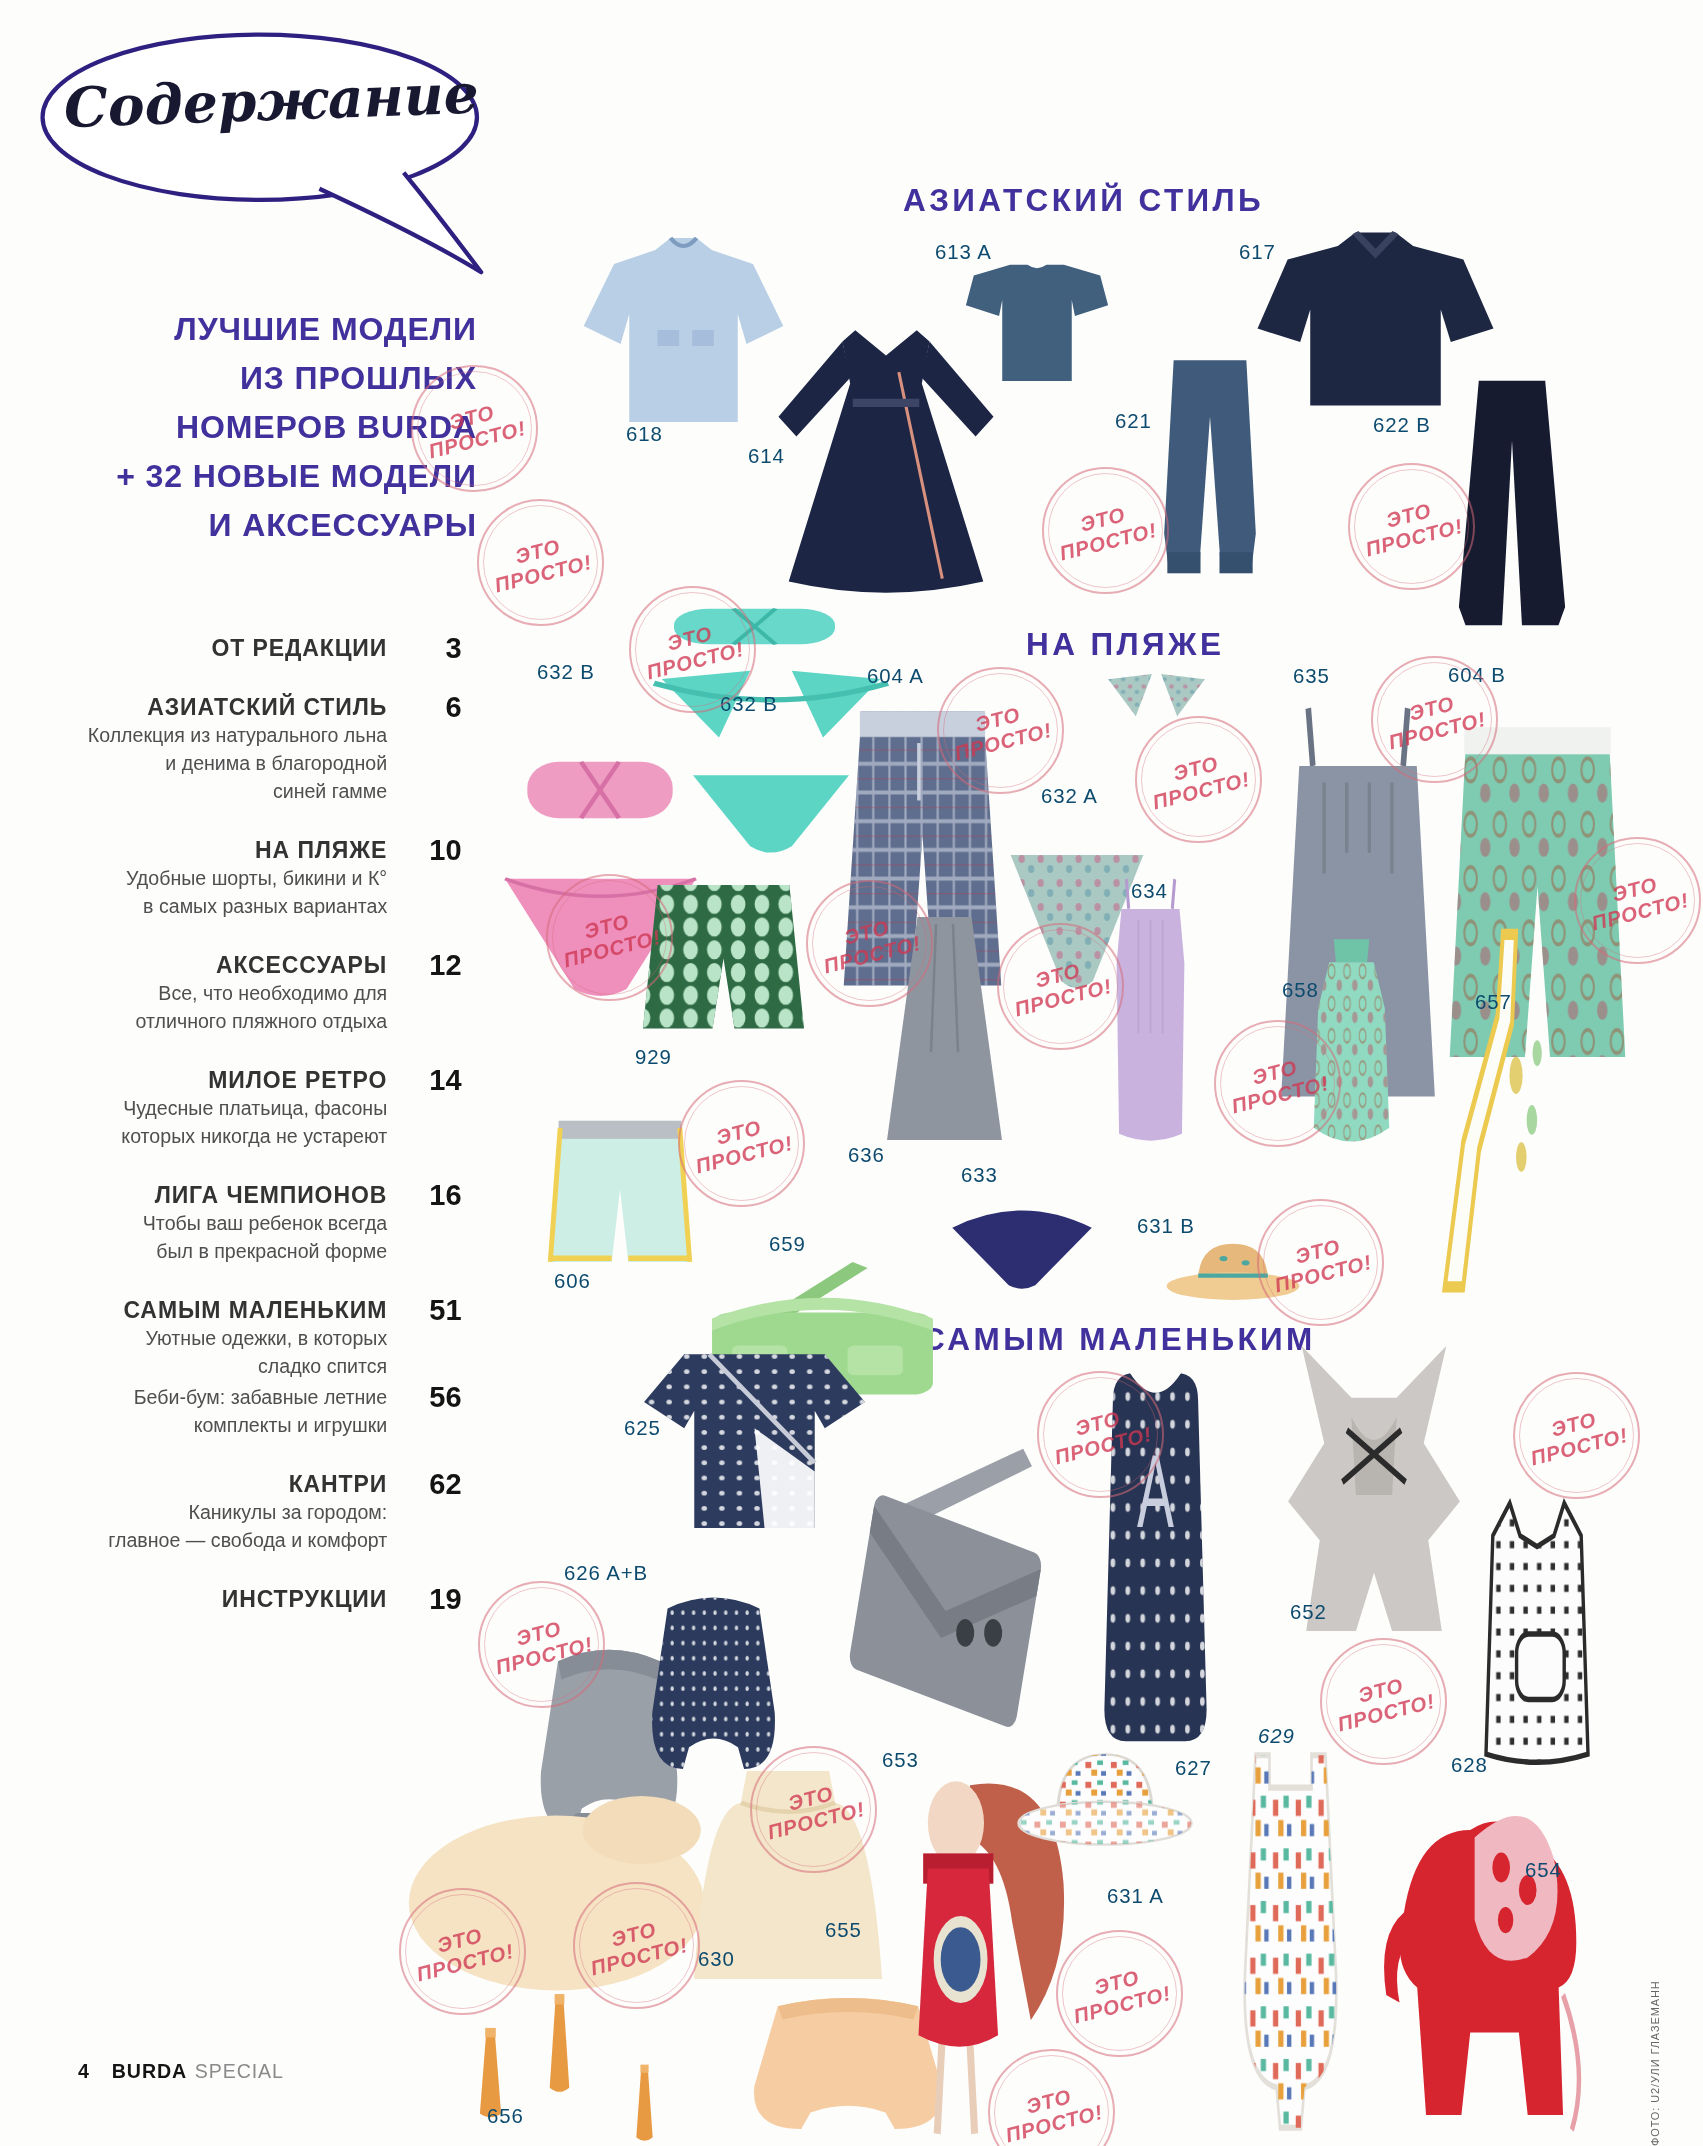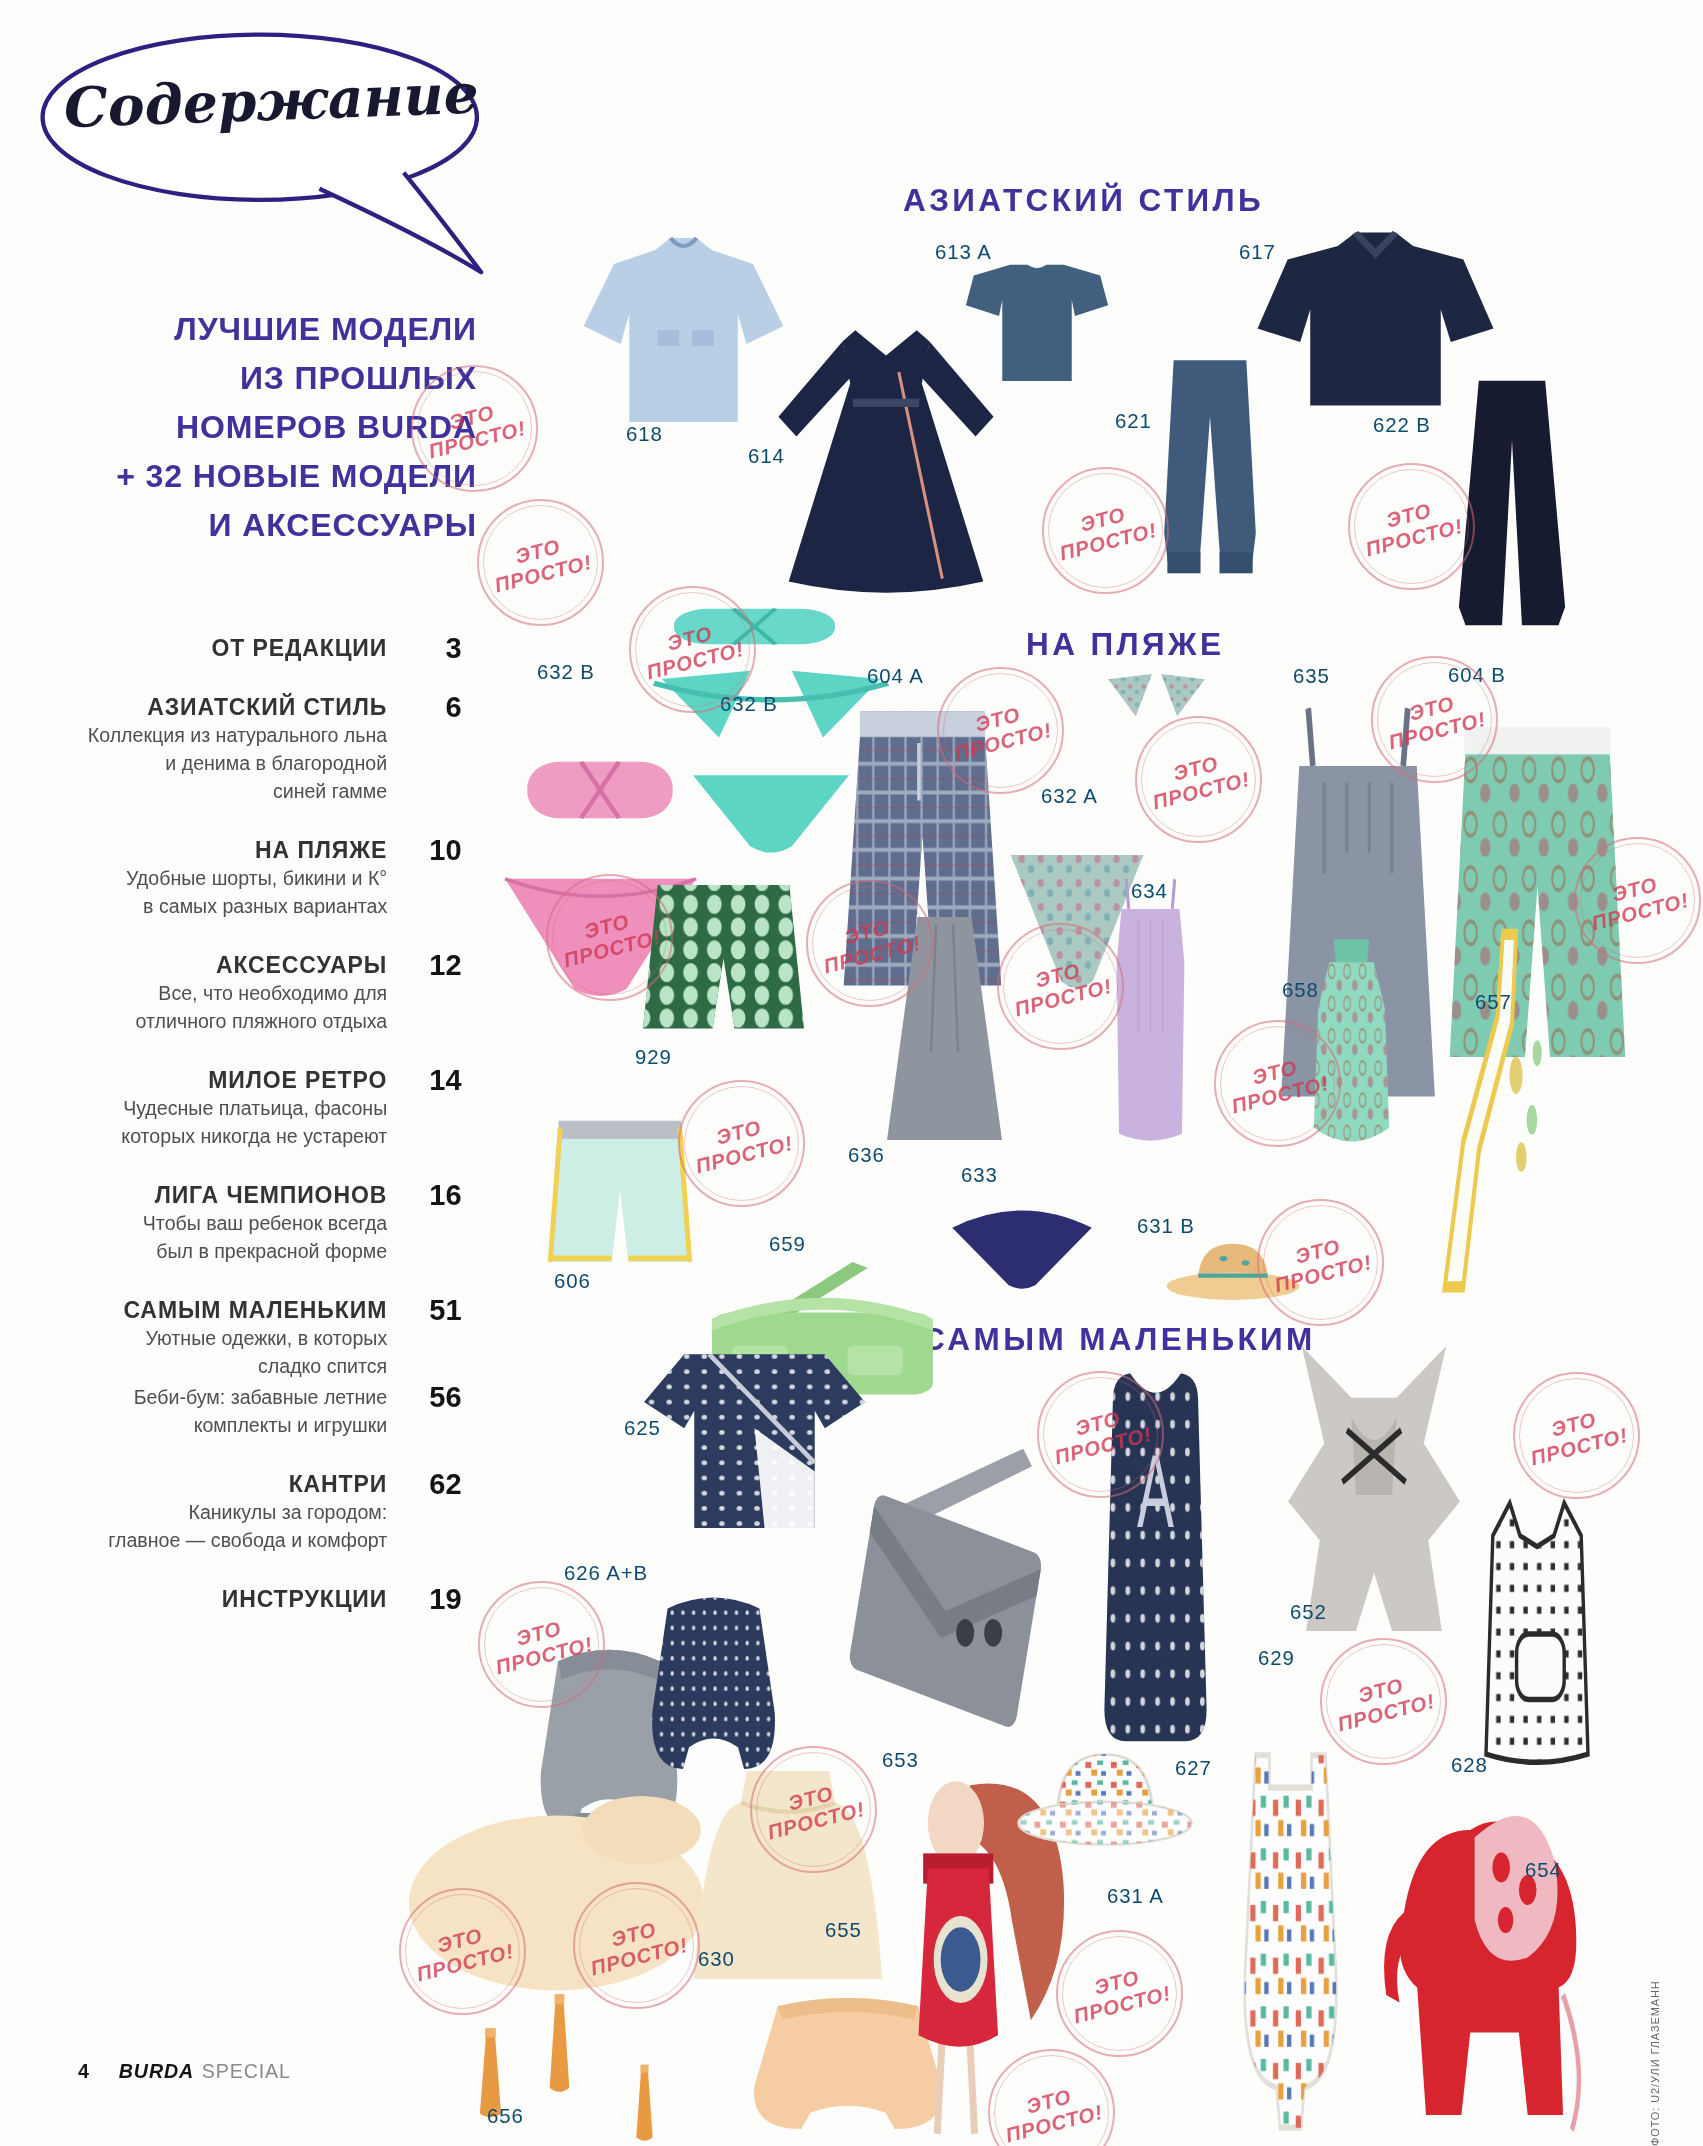--- a/index.html
+++ b/index.html
@@ -30,21 +30,21 @@
   .ilabel{position:absolute;font-size:20.4px;color:#0c4a6e;letter-spacing:0.9px;white-space:nowrap;}
   
   .stamp{position:absolute;width:123px;height:123px;border:2.6px solid rgba(214,105,120,.55);
      border-radius:50%;display:flex;align-items:center;justify-content:center;z-index:5;}
   .stamp::before{content:"";position:absolute;inset:4.3px;border:1.7px solid rgba(214,105,120,.38);
      border-radius:50%;}
   .stamp-rot{transform:rotate(-14deg);text-align:center;color:rgba(208,55,82,.78);
      font-weight:bold;font-style:italic;font-size:20.4px;line-height:23px;letter-spacing:0.9px;}
   
   .footer{position:absolute;left:78px;top:2060px;font-size:19.6px;letter-spacing:0.9px;color:#141414;}
-  .footer b{margin-left:29px;font-style:italic;}
+  .footer b{margin-left:22px;}
   .footer span.light{margin-left:7.7px;color:#8a8a8a;font-weight:normal;}
   .credit{position:absolute;left:1649px;top:1814px;height:332px;writing-mode:vertical-rl;
      transform:rotate(180deg);font-size:11px;color:#666;letter-spacing:0.9px;}
 </style>
 </head>
 <body>
 
 <div class="page">
 
   <svg width="0" height="0" style="position:absolute">
@@ -514,21 +514,21 @@
       </svg>
   </div>
   <div class="ilabel" style="left:1107px;top:1885px;">631 A</div>
 
   <div class="item" style="left:1203px;top:1739px;width:175px;height:405px;">
     <svg viewBox="0 0 100 100" preserveAspectRatio="none">
         <path d="M30 4 H38 V12 H62 V4 H70 L76 58 Q78 84 58 86 L56 96 H44 L42 86 Q22 84 24 58 Z" fill="#fdfdfd" stroke="#e3e0da" stroke-width="1.5"></path>
         <path d="M30 4 H38 V12 H62 V4 H70 L76 58 Q78 84 58 86 L56 96 H44 L42 86 Q22 84 24 58 Z" fill="url(#print)"></path>
       </svg>
   </div>
-  <div class="ilabel" style="left:1258px;top:1647px;">629</div>
+  <div class="ilabel" style="left:1258px;top:1725px;font-style:italic;">629</div>
 
   <div class="item" style="left:1373px;top:1770px;width:221px;height:375px;">
     <svg viewBox="0 0 100 100" preserveAspectRatio="none">
         <path d="M14 38 Q2 44 6 60 L12 62 Q8 50 18 44 Z" fill="#d6252f"></path>
         <path d="M14 38 Q20 16 44 16 Q60 10 74 20 Q92 26 92 46 Q92 56 84 58 L86 92 H70 L66 70 H44 L40 92 H24 L20 58 Q8 52 14 38 Z" fill="#d6252f"></path>
         <path d="M46 18 Q72 4 82 24 Q88 42 70 50 Q52 54 46 40 Z" fill="#f0b8c0"></path>
         <circle cx="58" cy="26" r="4" fill="#d6252f"></circle>
         <circle cx="70" cy="32" r="4" fill="#d6252f"></circle>
         <circle cx="60" cy="40" r="3.5" fill="#d6252f"></circle>
         <path d="M86 60 Q98 80 90 96" stroke="#e8a0a8" fill="none" stroke-width="2"></path>

